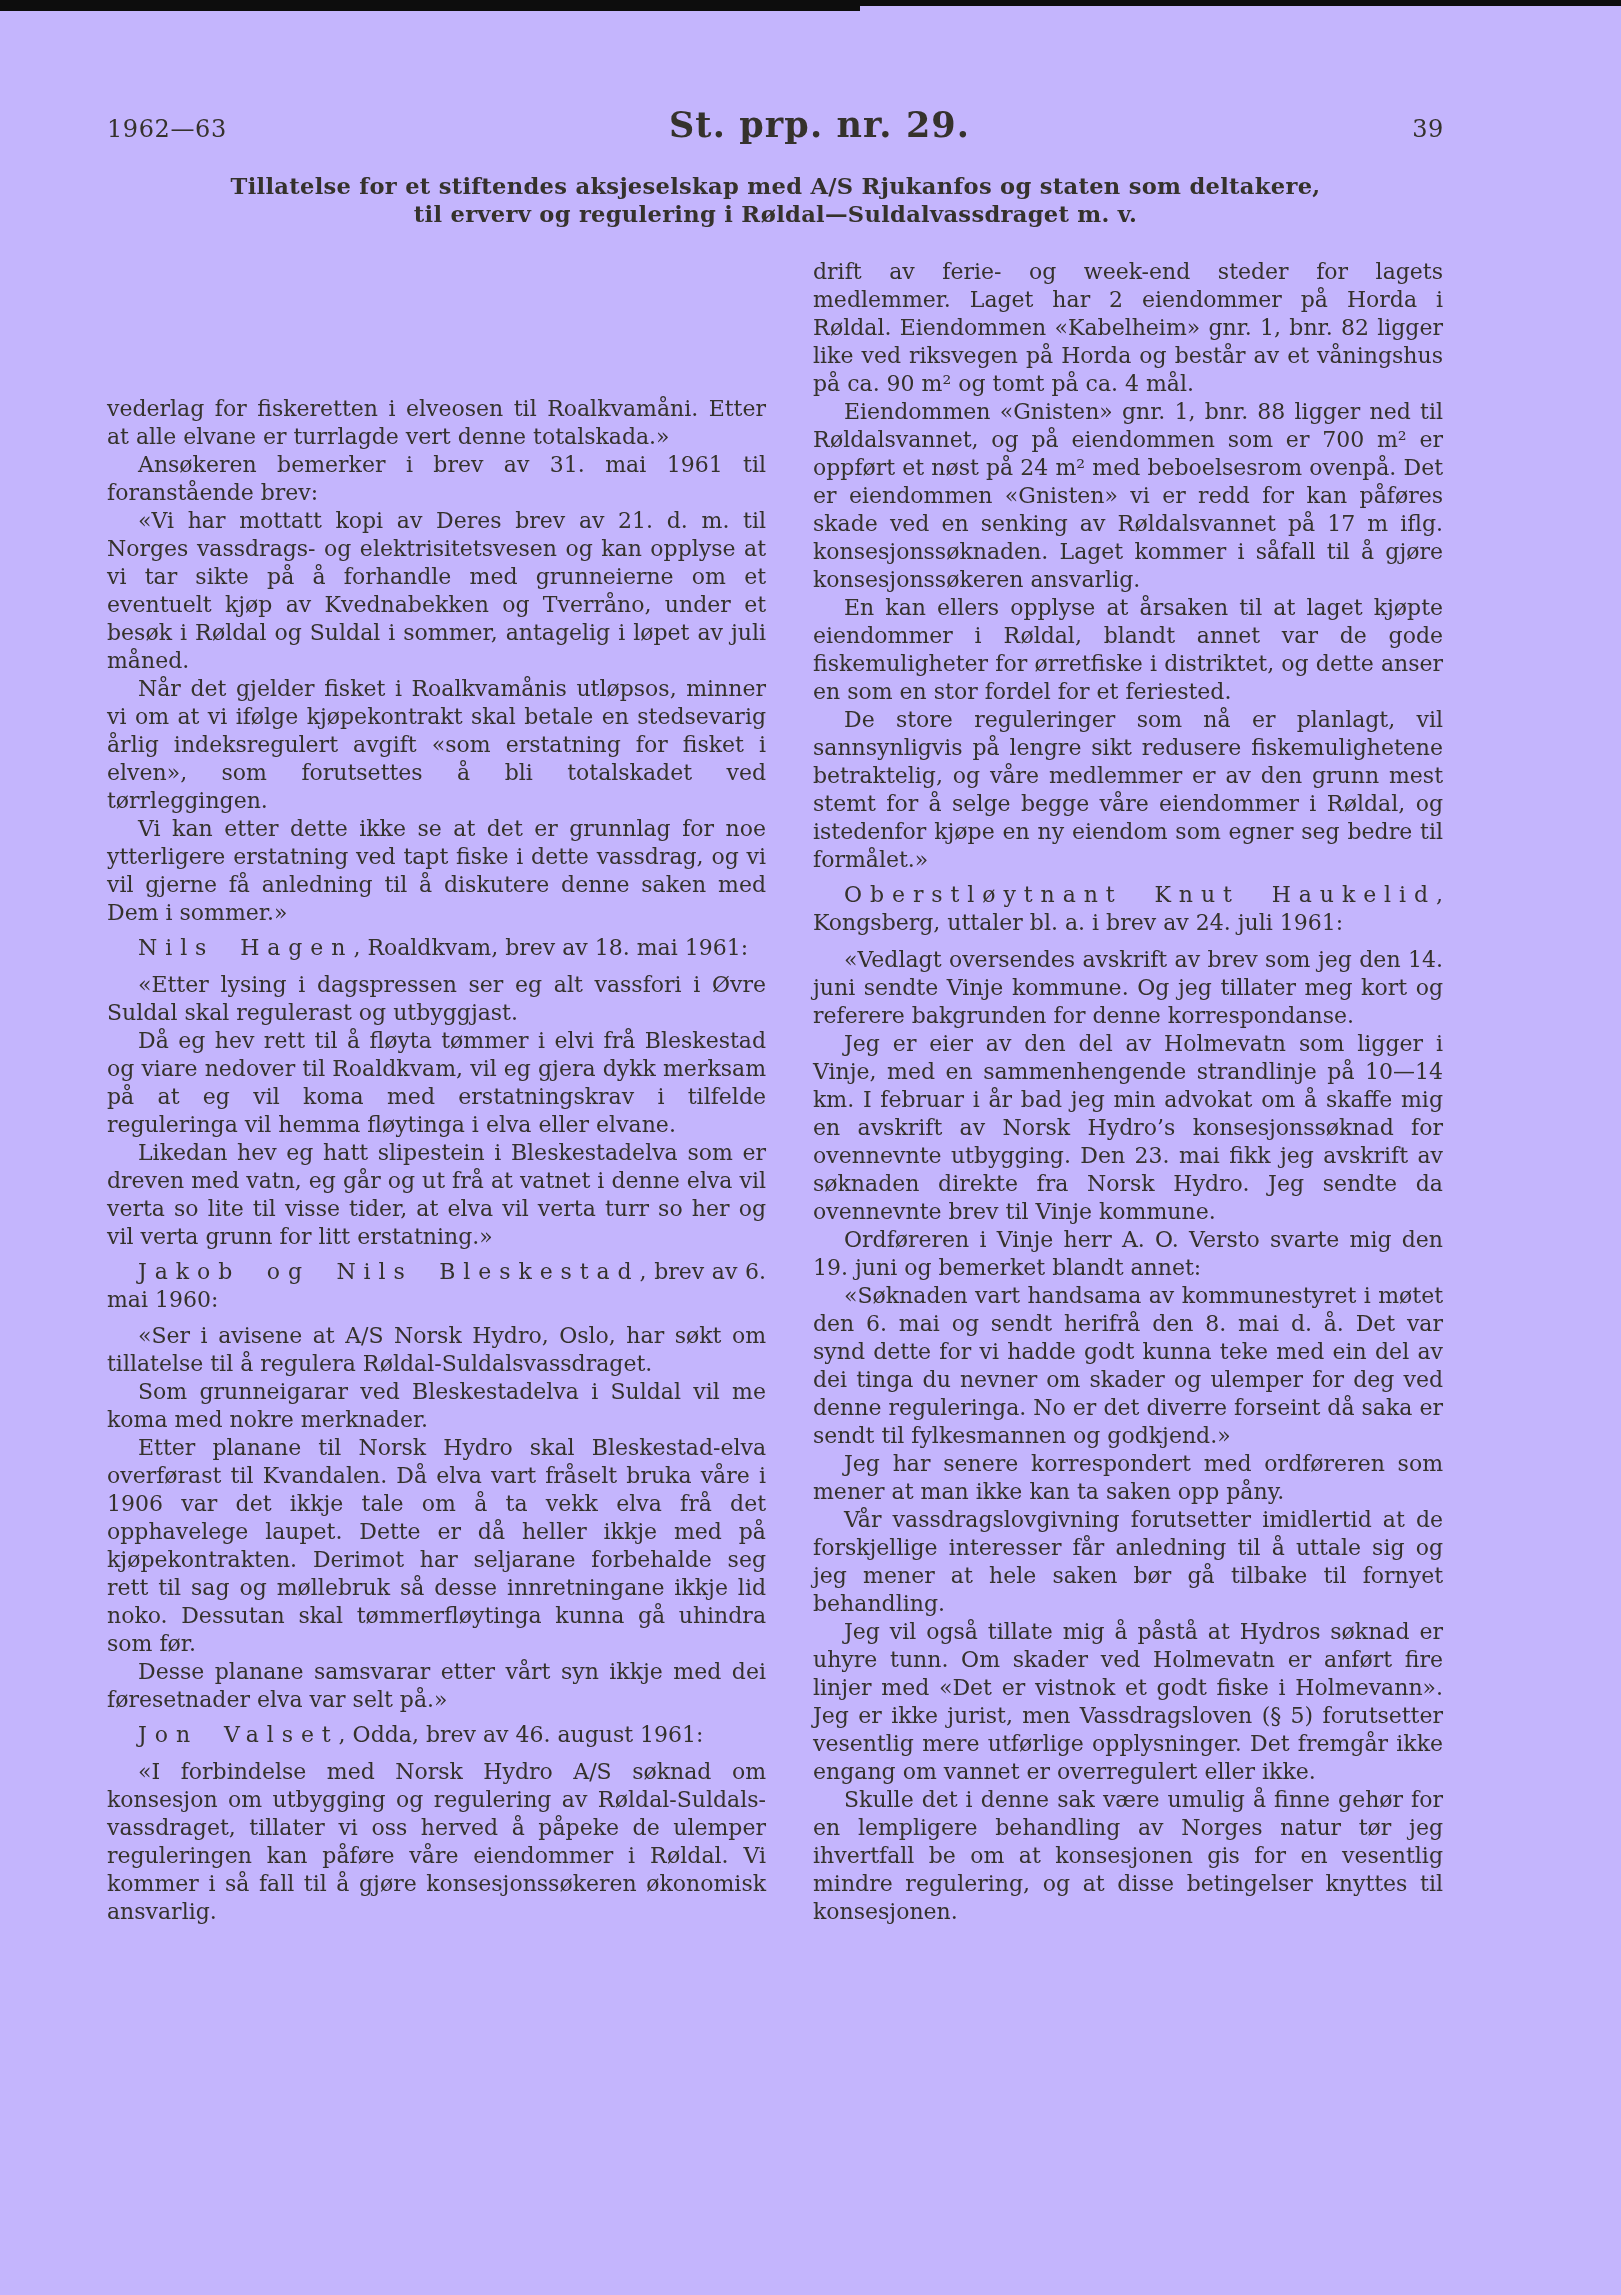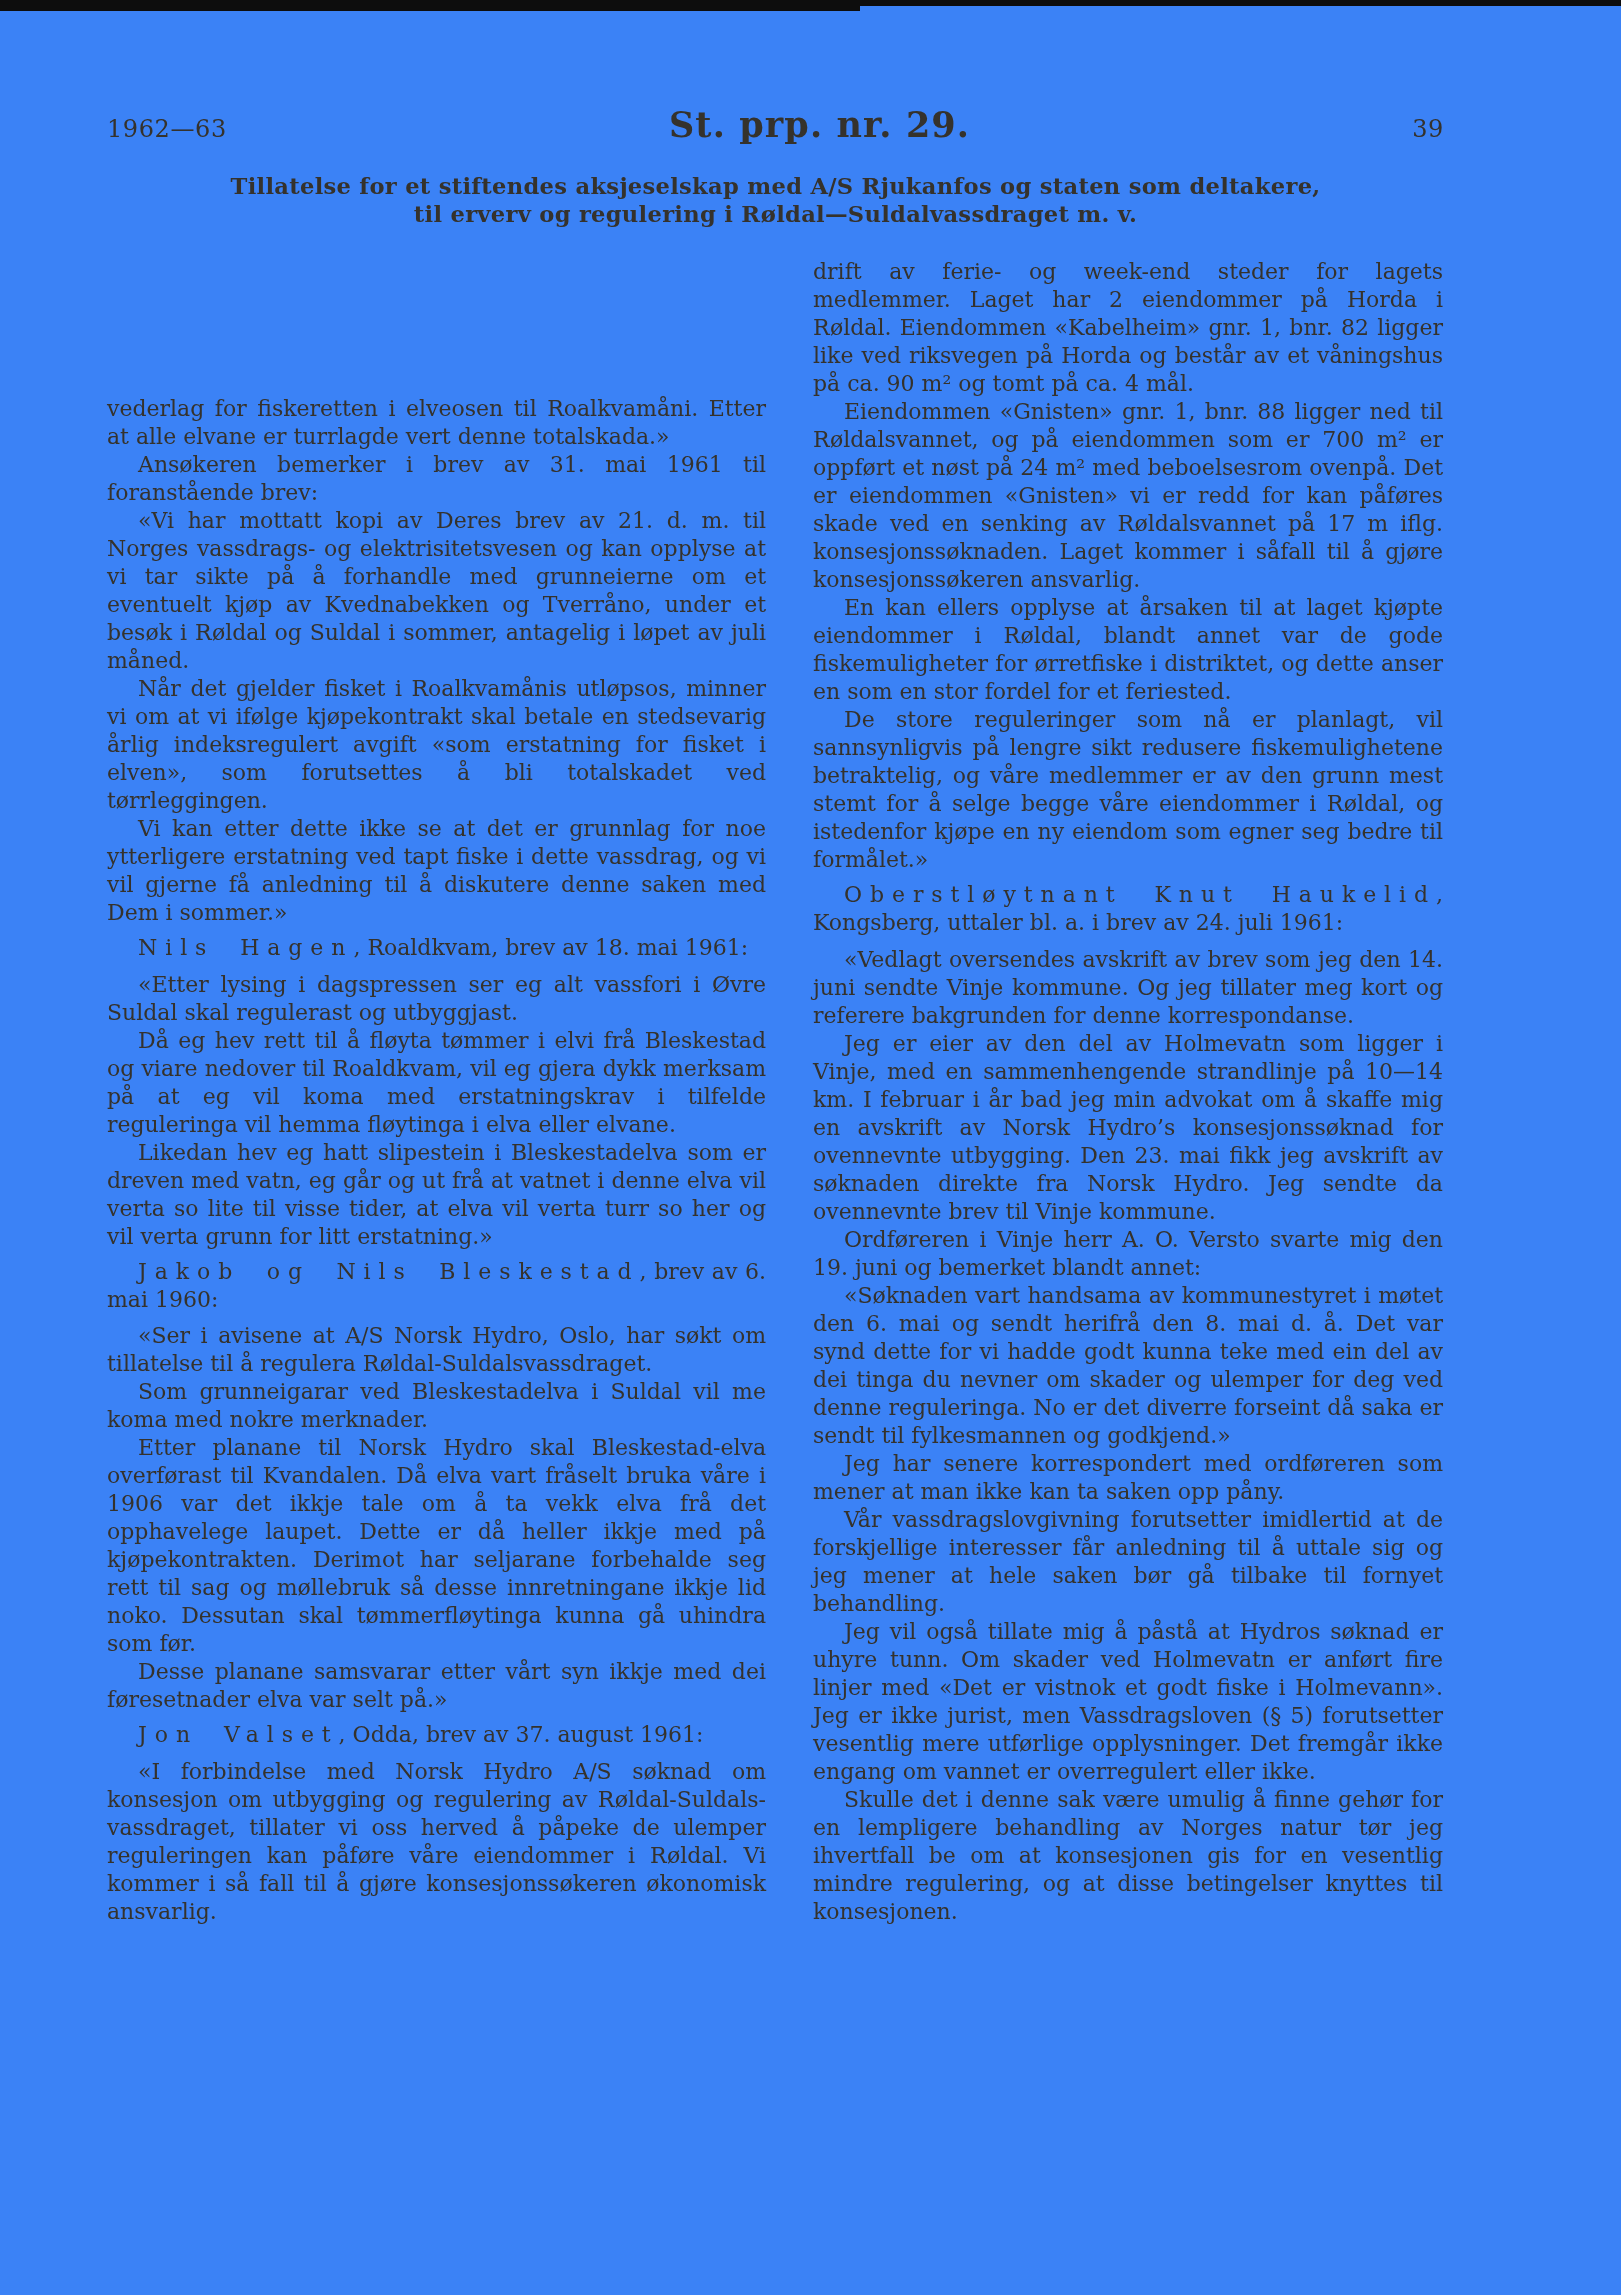--- a/index.html
+++ b/index.html
@@ -3,21 +3,21 @@
 <meta charset="utf-8">
 <style>
   html, body { margin: 0; padding: 0; }
   body { background: #e9e7e1; }
 
   .page {
     position: relative;
     width: 1622px;
     height: 2295px;
     margin: 0 auto;
-    background: #3b82f6;
+    background: #c4b5fd;
     color: #35322c;
     font-family: "DejaVu Serif", "Liberation Serif", serif;
     overflow: hidden;
   }
 
   
   .scan-edge      { position: absolute; top: 0; left: 0; width: 100%;  height: 5.5px; background: #0d0d0d; }
   .scan-edge-left { position: absolute; top: 0; left: 0; width: 860px; height: 11px; background: #0d0d0d; }
 
   .content {
@@ -105,21 +105,21 @@
           <p class="para indent">Vi kan etter dette ikke se at det er grunnlag for noe ytterligere erstatning ved tapt fiske i dette vassdrag, og vi vil gjerne få anledning til å diskutere denne saken med Dem i sommer.»</p>
           <p class="para signature"><span class="spaced-name">Nils Hagen</span><span>, Roaldkvam, brev av 18. mai 1961:</span></p>
           <p class="para indent">«Etter lysing i dagspressen ser eg alt vassfori i Øvre Suldal skal regulerast og utbyggjast.</p>
           <p class="para indent">Då eg hev rett til å fløyta tømmer i elvi frå Bleskestad og viare nedover til Roaldkvam, vil eg gjera dykk merksam på at eg vil koma med erstatningskrav i tilfelde reguleringa vil hemma fløytinga i elva eller elvane.</p>
           <p class="para indent">Likedan hev eg hatt slipestein i Bleskestadelva som er dreven med vatn, eg går og ut frå at vatnet i denne elva vil verta so lite til visse tider, at elva vil verta turr so her og vil verta grunn for litt erstatning.»</p>
           <p class="para signature"><span class="spaced-name">Jakob og Nils Bleskestad</span><span>, brev av 6. mai 1960:</span></p>
           <p class="para indent">«Ser i avisene at A/S Norsk Hydro, Oslo, har søkt om tillatelse til å regulera Røldal-Suldalsvassdraget.</p>
           <p class="para indent">Som grunneigarar ved Bleskestadelva i Suldal vil me koma med nokre merknader.</p>
           <p class="para indent">Etter planane til Norsk Hydro skal Bleskestad-elva overførast til Kvandalen. Då elva vart fråselt bruka våre i 1906 var det ikkje tale om å ta vekk elva frå det opphavelege laupet. Dette er då heller ikkje med på kjøpekontrakten. Derimot har seljarane forbehalde seg rett til sag og møllebruk så desse innretningane ikkje lid noko. Dessutan skal tømmerfløytinga kunna gå uhindra som før.</p>
           <p class="para indent">Desse planane samsvarar etter vårt syn ikkje med dei føresetnader elva var selt på.»</p>
-          <p class="para signature"><span class="spaced-name">Jon Valset</span><span>, Odda, brev av 37. august 1961:</span></p>
+          <p class="para signature"><span class="spaced-name">Jon Valset</span><span>, Odda, brev av 46. august 1961:</span></p>
           <p class="para indent">«I forbindelse med Norsk Hydro A/S søknad om konsesjon om utbygging og regulering av Røldal-Suldals-vassdraget, tillater vi oss herved å påpeke de ulemper reguleringen kan påføre våre eiendommer i Røldal. Vi kommer i så fall til å gjøre konsesjonssøkeren økonomisk ansvarlig.</p>
         </div>
       <div class="col col-right" id="col-right">
           <p class="para flush">drift av ferie- og week-end steder for lagets medlemmer. Laget har 2 eiendommer på Horda i Røldal. Eiendommen «Kabelheim» gnr. 1, bnr. 82 ligger like ved riksvegen på Horda og består av et våningshus på ca. 90 m² og tomt på ca. 4 mål.</p>
           <p class="para indent">Eiendommen «Gnisten» gnr. 1, bnr. 88 ligger ned til Røldalsvannet, og på eiendommen som er 700 m² er oppført et nøst på 24 m² med beboelsesrom ovenpå. Det er eiendommen «Gnisten» vi er redd for kan påføres skade ved en senking av Røldalsvannet på 17 m iflg. konsesjonssøknaden. Laget kommer i såfall til å gjøre konsesjonssøkeren ansvarlig.</p>
           <p class="para indent">En kan ellers opplyse at årsaken til at laget kjøpte eiendommer i Røldal, blandt annet var de gode fiskemuligheter for ørretfiske i distriktet, og dette anser en som en stor fordel for et feriested.</p>
           <p class="para indent">De store reguleringer som nå er planlagt, vil sannsynligvis på lengre sikt redusere fiskemulighetene betraktelig, og våre medlemmer er av den grunn mest stemt for å selge begge våre eiendommer i Røldal, og istedenfor kjøpe en ny eiendom som egner seg bedre til formålet.»</p>
           <p class="para signature"><span class="spaced-name">Oberstløytnant Knut Haukelid</span><span>, Kongsberg, uttaler bl. a. i brev av 24. juli 1961:</span></p>
           <p class="para indent">«Vedlagt oversendes avskrift av brev som jeg den 14. juni sendte Vinje kommune. Og jeg tillater meg kort og referere bakgrunden for denne korrespondanse.</p>
           <p class="para indent">Jeg er eier av den del av Holmevatn som ligger i Vinje, med en sammenhengende strandlinje på 10—14 km. I februar i år bad jeg min advokat om å skaffe mig en avskrift av Norsk Hydro’s konsesjonssøknad for ovennevnte utbygging. Den 23. mai fikk jeg avskrift av søknaden direkte fra Norsk Hydro. Jeg sendte da ovennevnte brev til Vinje kommune.</p>

